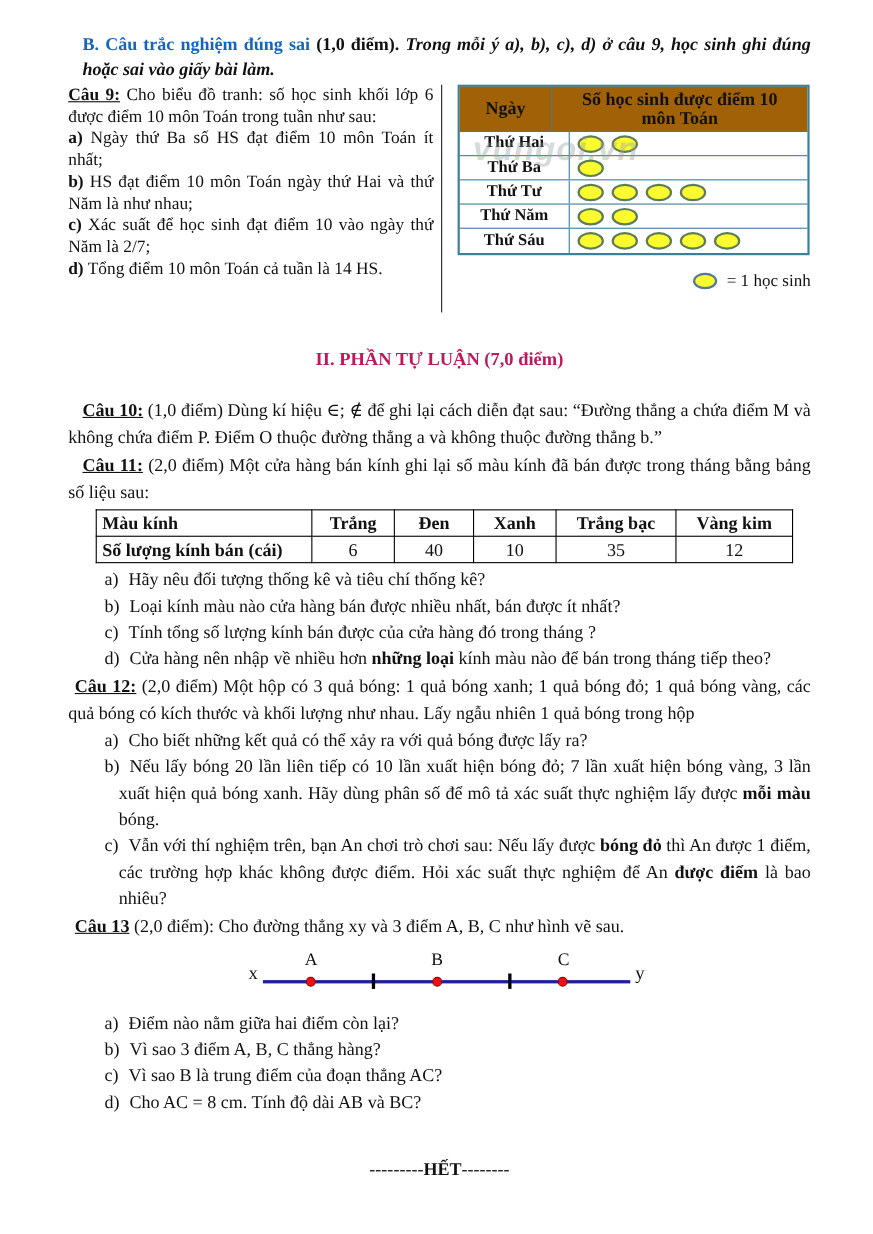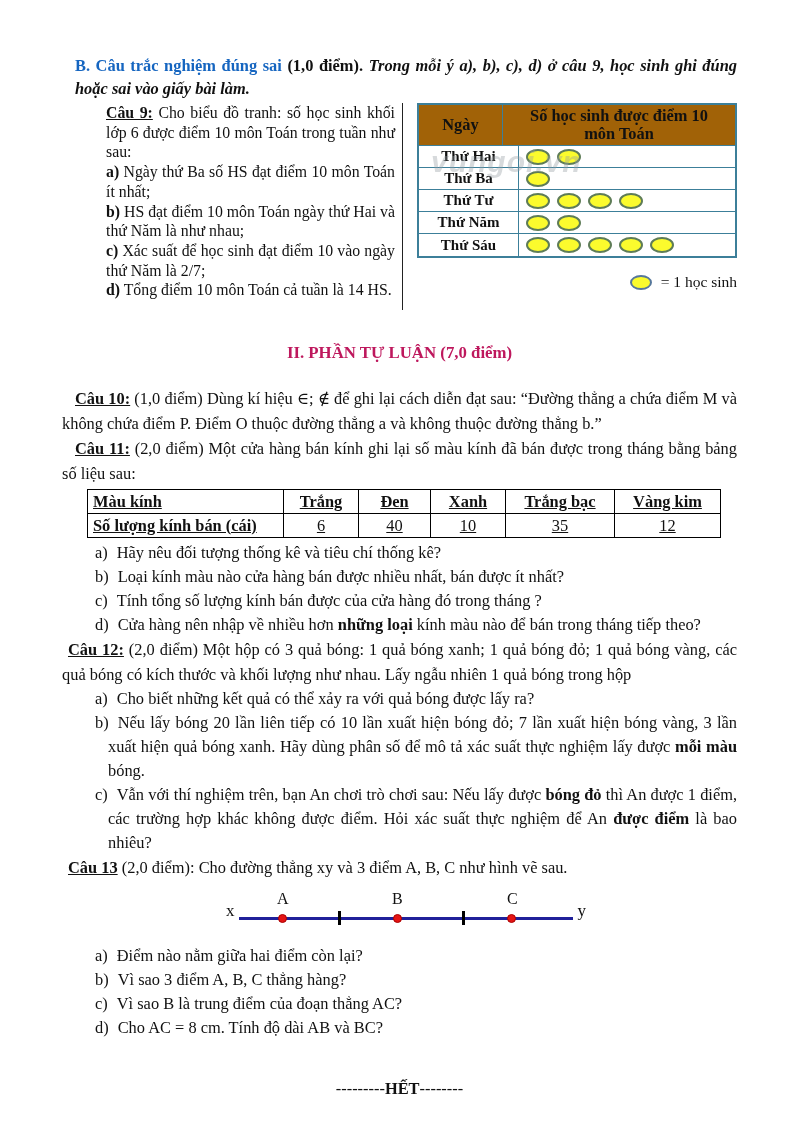--- a/index.html
+++ b/index.html
@@ -3,34 +3,34 @@
 <meta charset="utf-8">
 <style>
   * { margin:0; padding:0; box-sizing:border-box; }
   html,body { background:#ffffff; }
   .page {
     position:relative;
     width:794px; height:1122px;
     background:#ffffff;
     font-family:"Liberation Serif","DejaVu Serif",serif;
     font-size:16.4px; color:#111;
-    padding:54px 57px 0 62px;
+    padding:28px 57px 0 62px;
     overflow:hidden;
   }
   .bd { font-weight:bold; }
   .it { font-style:italic; }
   .ul { text-decoration:underline; }
   .blue { color:#1565c0; }
   .red { color:#be185d; }
 
   
   .b-heading { margin-left:13px; line-height:23px; font-weight:bold; text-align:justify; }
 
   
-  .c9-wrap { display:flex; margin-top:3px;margin-left:44px; }
+  .c9-wrap { display:flex; margin-top:3px; }
   .c9-left {
     width:340px; min-height:207px;
     border-right:1.3px solid #222;
     padding-right:7px;
     text-align:justify;
     font-size:15.8px; line-height:19.7px;
   }
   .c9-right { width:335px; padding-left:14px; position:relative; }
   .watermark {
     position:absolute; left:28px; top:42px;
@@ -62,21 +62,21 @@
   
   .sec2-title { margin-top:33px; text-align:center; font-weight:bold; font-size:16.8px; }
   .para { line-height:25px; text-align:justify; }
   .p-c10 { margin-top:23px; text-indent:13px; }
   .p-c11 { text-indent:13px; }
   .p-c12 { text-indent:6px; }
   .p-c13 { text-indent:6px; }
 
   
   .s-table { border-collapse:collapse; margin:3px 0 3px 25px; }
-  .s-table td, .s-table th { border:1.5px solid #000; height:24px; font-size:16.4px; padding:0 5px;text-decoration:underline; }
+  .s-table td, .s-table th { border:1.5px solid #000; height:24px; font-size:16.4px; padding:0 5px; }
   .s-table .c0 { width:196px; text-align:left; font-weight:bold; }
   .s-table .c1 { width:75px;  text-align:center; }
   .s-table .c2 { width:72px;  text-align:center; }
   .s-table .c3 { width:75px;  text-align:center; }
   .s-table .c4 { width:109px; text-align:center; }
   .s-table .c5 { width:106px; text-align:center; }
   .s-table .hrow td { font-weight:bold; }
 
   .q-item { line-height:24px; padding-left:46px; text-indent:-13px; text-align:justify; }
   .q-key { margin-right:9px; }

